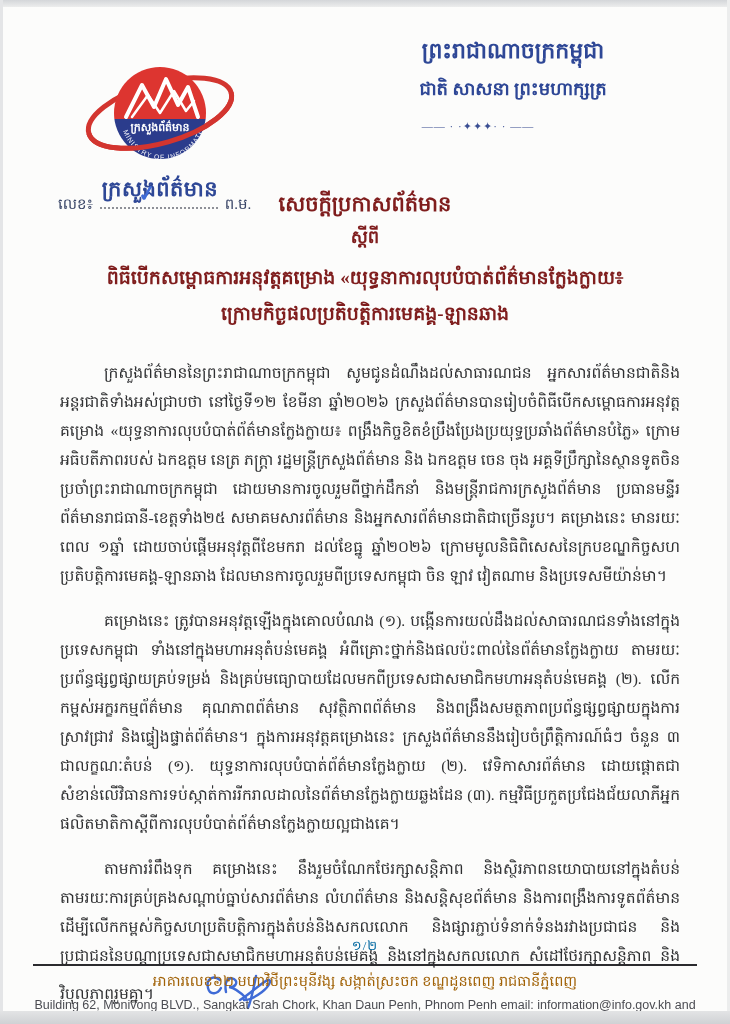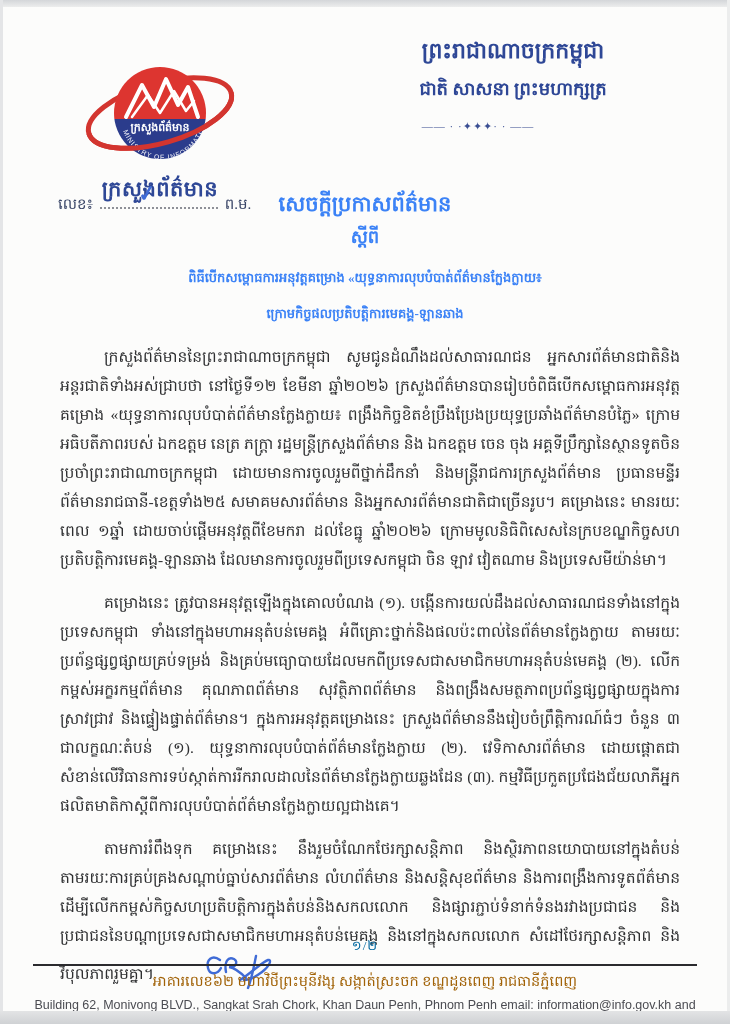--- a/index.html
+++ b/index.html
@@ -43,29 +43,29 @@
     font-weight:bold;transform:rotate(-8deg);
   }
   .motto-block{position:absolute;left:285px;top:30px;width:450px;text-align:center;}
   .motto-1{font-size:22px;font-weight:bold;color:#2e4796;}
   .motto-2{font-size:18px;font-weight:bold;color:#2e4796;margin-top:8px;}
   .ornament{
     margin-top:16px;font-size:11px;color:#3b4f93;letter-spacing:1px;
     transform:translateX(-35px);
   }
 
-  .title-block{position:absolute;left:47px;top:183px;width:630px;text-align:center;color:#3b82f6;}
+  .title-block{position:absolute;left:47px;top:183px;width:630px;text-align:center;color:#7f1d1d;}
   .doc-type{font-size:21px;font-weight:bold;}
   .doc-about{font-size:18px;font-weight:bold;margin-top:4px;}
-  .doc-subject{font-size:13px;font-weight:bold;line-height:36px;margin-top:8px;}
+  .doc-subject{font-size:19px;font-weight:bold;line-height:36px;margin-top:8px;}
 
   
   .body-text{position:absolute;left:57px;top:335px;width:620px;}
   .para{
-    margin:0 0 14px 0;font-size:15.5px;line-height:29px;color:#2e2f31;
+    margin:16px 0 14px 0;font-size:15.5px;line-height:29px;color:#2e2f31;
     text-align:justify;text-indent:44px;
   }
   .sig{display:inline-block;vertical-align:middle;margin-left:6px;}
 
   .page-number{
     position:absolute;left:0;top:930px;width:724px;text-align:center;
     font-size:13px;color:#0369a1;letter-spacing:1px;
   }
 
   

